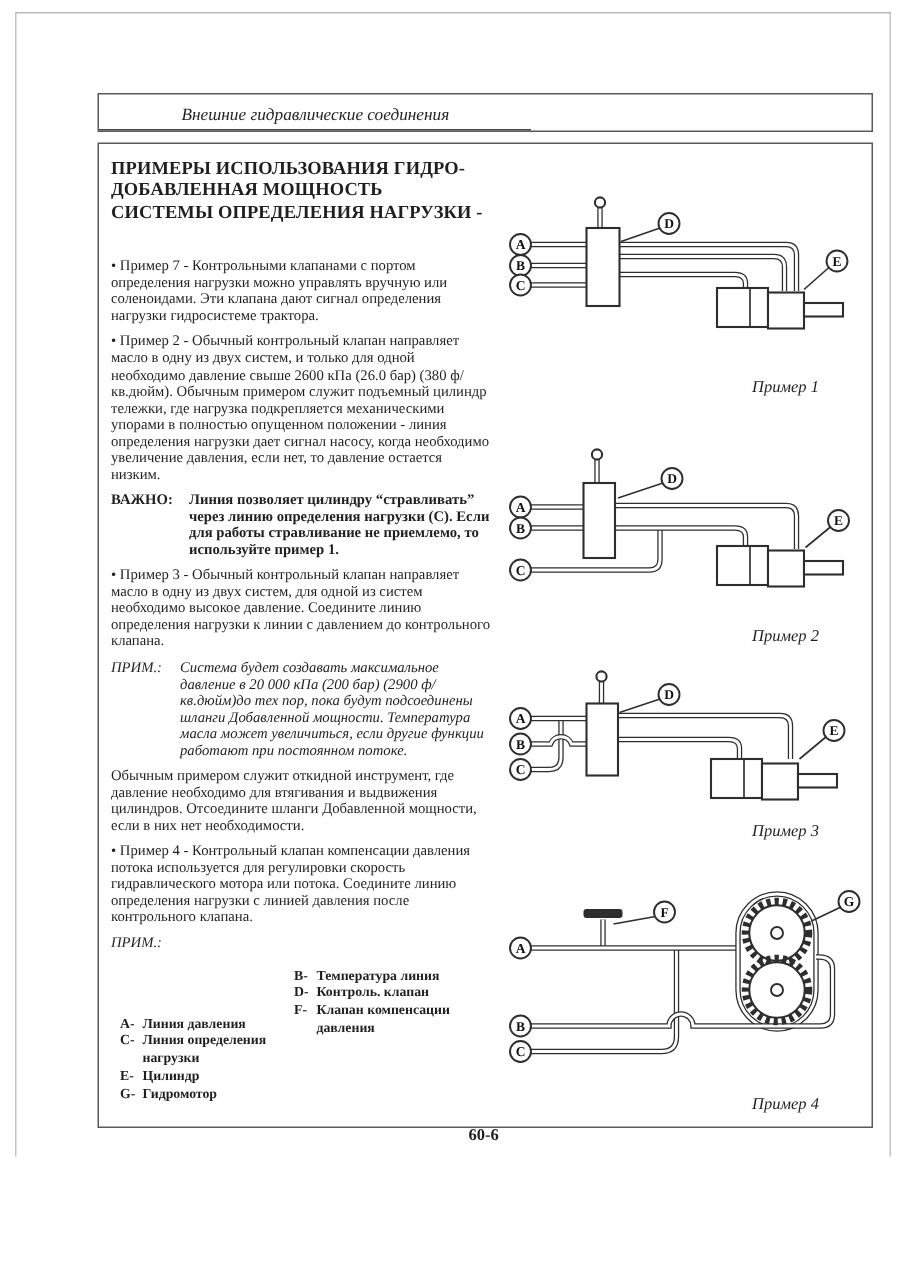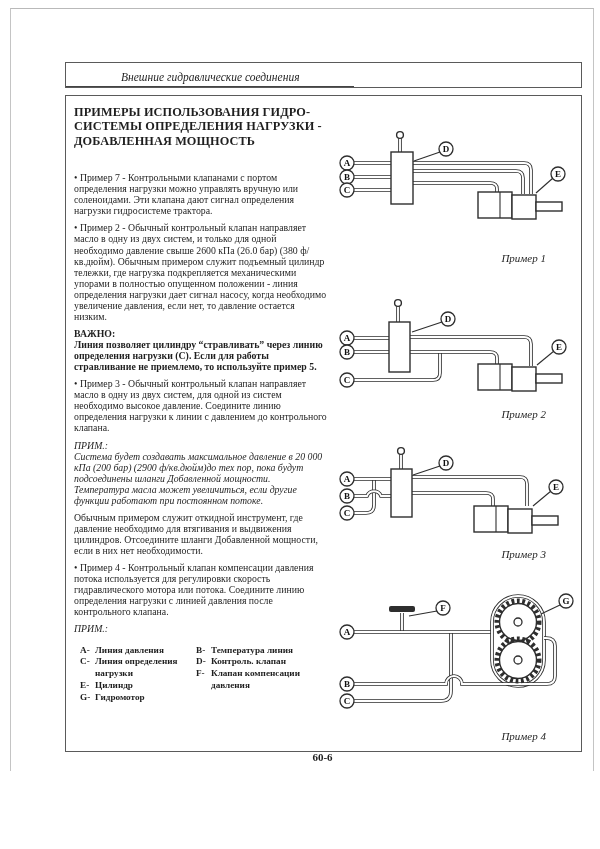--- a/index.html
+++ b/index.html
@@ -23,29 +23,29 @@
     border-bottom:1px solid #444;white-space:nowrap;
   }
   
   .content-box{
     position:absolute;left:65px;top:95px;width:515px;height:655px;
     border:1px solid #5a5a5a;overflow:hidden;
   }
   .text-col{position:absolute;left:8px;top:9px;width:253px;font-size:9.8px;line-height:1.13;}
   .article-title{font-size:12.3px;font-weight:bold;line-height:1.17;margin-bottom:24px;letter-spacing:.1px;}
   .para{margin:0 0 6px 0;text-align:left;}
-  .hang{display:flex;margin:0 0 6px 0;flex-direction:column;}
+  .hang{display:flex;margin:0 0 6px 0;}
   .hang .hl{flex:0 0 auto;white-space:nowrap;}
   .hang .ht{flex:1 1 auto;}
   .important{font-weight:bold;}
   .important .hl{width:52px;}
   .note{font-style:italic;}
   .note .hl{width:46px;}
   .legend{display:flex;padding-left:6px;margin-top:10px;font-weight:bold;font-size:9.2px;line-height:1.3;}
-  .legend-col1{width:116px;}
+  .legend-col1{width:116px;margin-top:32px;}
   .legend-col2{flex:1;}
   .legend-item{padding-left:15px;text-indent:-15px;}
   .legend-item .code{display:inline-block;text-indent:0;width:15px;margin-left:0;}
   
   .dia{position:absolute;left:268px;}
   .dia-cap{position:absolute;left:240px;width:240px;text-align:right;font-style:italic;font-size:11px;}
   .tO{fill:none;stroke:#2e2e2e;stroke-width:3.6;}
   .tI{fill:none;stroke:#ffffff;stroke-width:1.9;}
   .shp{fill:#ffffff;stroke:#2e2e2e;stroke-width:1.4;}
   .thin{fill:none;stroke:#2e2e2e;stroke-width:1.1;}
@@ -64,30 +64,30 @@
 
 <div class="header-box">
   <span class="header-title">Внешние гидравлические соединения</span>
 </div>
 
 <div class="content-box">
 
   <div class="text-col">
     <div class="article-title">
       <div>ПРИМЕРЫ ИСПОЛЬЗОВАНИЯ ГИДРО-</div>
+      <div>ДОБАВЛЕННАЯ МОЩНОСТЬ</div>
       <div>СИСТЕМЫ ОПРЕДЕЛЕНИЯ НАГРУЗКИ -</div>
-      <div>ДОБАВЛЕННАЯ МОЩНОСТЬ</div>
     </div>
 
     <p class="para">•  Пример 7 - Контрольными клапанами с портом определения нагрузки можно управлять вручную или соленоидами. Эти клапана дают сигнал определения нагрузки гидросистеме трактора.</p>
     <p class="para">•  Пример 2 - Обычный контрольный клапан направляет масло в одну из двух систем, и только для одной необходимо давление свыше 2600 кПа (26.0 бар) (380 ф/кв.дюйм). Обычным примером служит подъемный цилиндр тележки, где нагрузка подкрепляется механическими упорами в полностью опущенном положении - линия определения нагрузки дает сигнал насосу, когда необходимо увеличение давления, если нет, то давление остается низким.</p>
 
     <div class="hang important">
       <span class="hl">ВАЖНО:</span>
-      <span class="ht">Линия позволяет цилиндру “стравливать” через линию определения нагрузки (C). Если для работы стравливание не приемлемо, то используйте пример 5.</span>
+      <span class="ht">Линия позволяет цилиндру “стравливать” через линию определения нагрузки (C). Если для работы стравливание не приемлемо, то используйте пример 1.</span>
     </div>
 
     <p class="para">•  Пример 3 - Обычный контрольный клапан направляет масло в одну из двух систем, для одной из систем необходимо высокое давление. Соедините линию определения нагрузки к линии с давлением до контрольного клапана.</p>
 
     <div class="hang note">
       <span class="hl">ПРИМ.:</span>
       <span class="ht">Система будет создавать максимальное давление в 20 000 кПа (200 бар) (2900 ф/кв.дюйм)до тех пор, пока будут подсоединены шланги Добавленной мощности. Температура масла может увеличиться, если другие функции работают при постоянном потоке.</span>
     </div>
 
     <p class="para">Обычным примером служит откидной инструмент, где давление необходимо для втягивания и выдвижения цилиндров. Отсоедините шланги Добавленной мощности, если в них нет необходимости.</p>
@@ -197,21 +197,21 @@
       </g>
     <g>
         <circle class="pc" cx="114" cy="27" r="7"></circle>
         <text class="pt" x="114" y="30">D</text>
       </g>
     <g>
         <circle class="pc" cx="225" cy="55" r="7"></circle>
         <text class="pt" x="225" y="58">E</text>
       </g>
   </svg>
-  <div class="dia-cap" style="top:312px">Пример 2</div>
+  <div class="dia-cap" style="top:322px">Пример 2</div>
 
   <svg class="dia" style="top:350px" width="245" height="102" viewBox="0 0 245 102">
     <path class="tO" d="M20,67 H32 Q40,67 40,59 V33"></path>
       <path class="tI" d="M20,67 H32 Q40,67 40,59 V33"></path>
     <path class="tO" d="M20,33 H58"></path>
       <path class="tI" d="M20,33 H58"></path>
     <path class="tO" d="M20,50 H33 A7.5,7.5 0 0 1 47,50 H58"></path>
       <path class="tI" d="M20,50 H33 A7.5,7.5 0 0 1 47,50 H58"></path>
     <path class="tO" d="M78,31 H186 Q193,31 193,38 V60"></path>
       <path class="tI" d="M78,31 H186 Q193,31 193,38 V60"></path>

